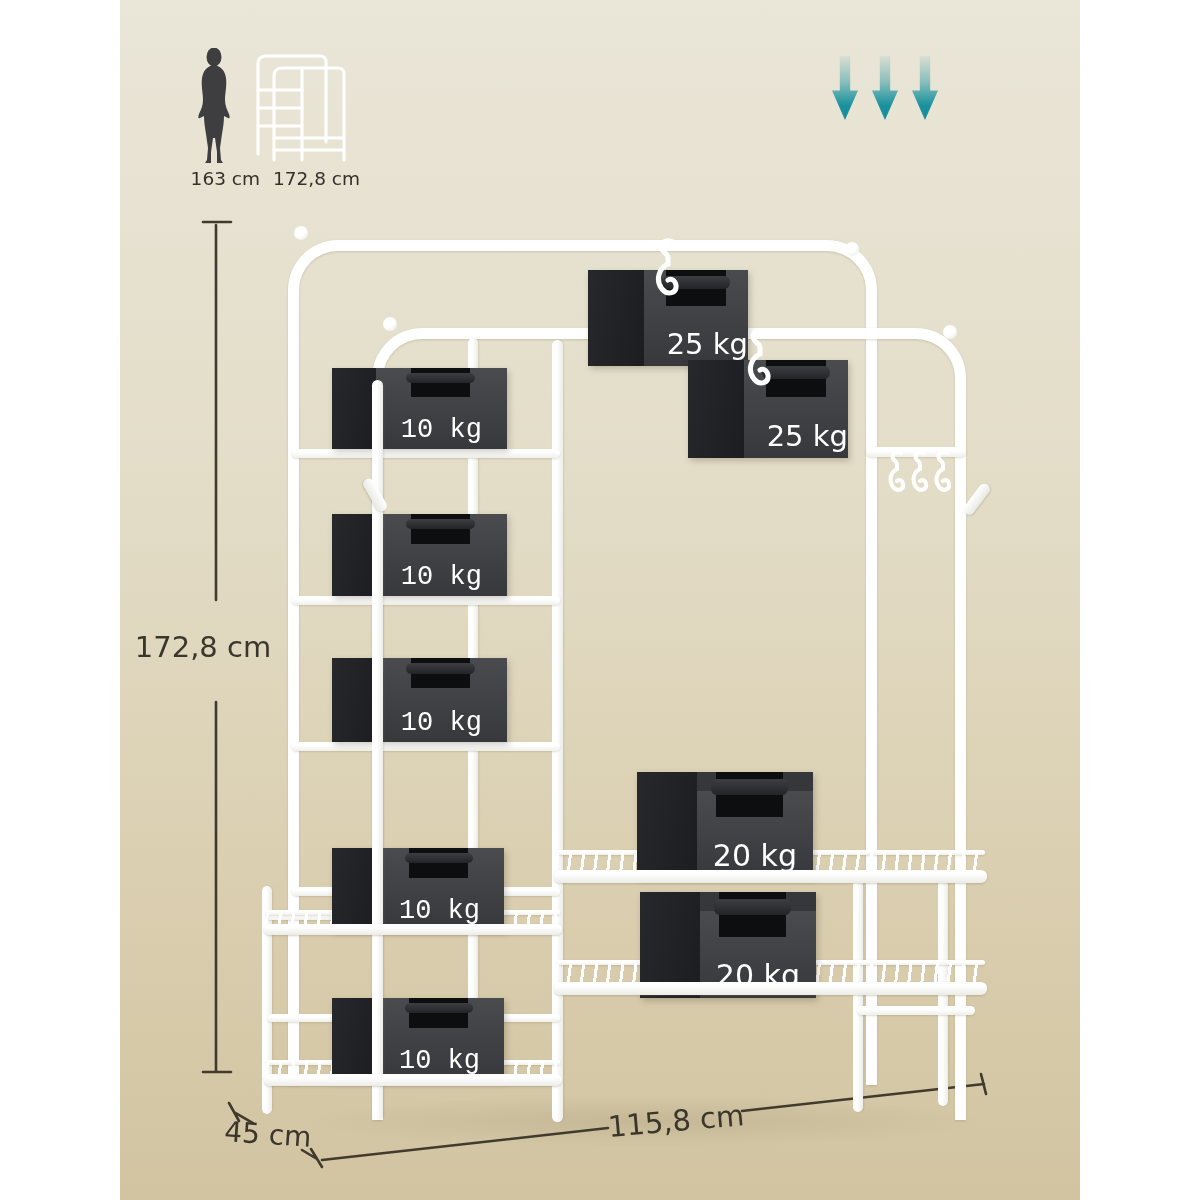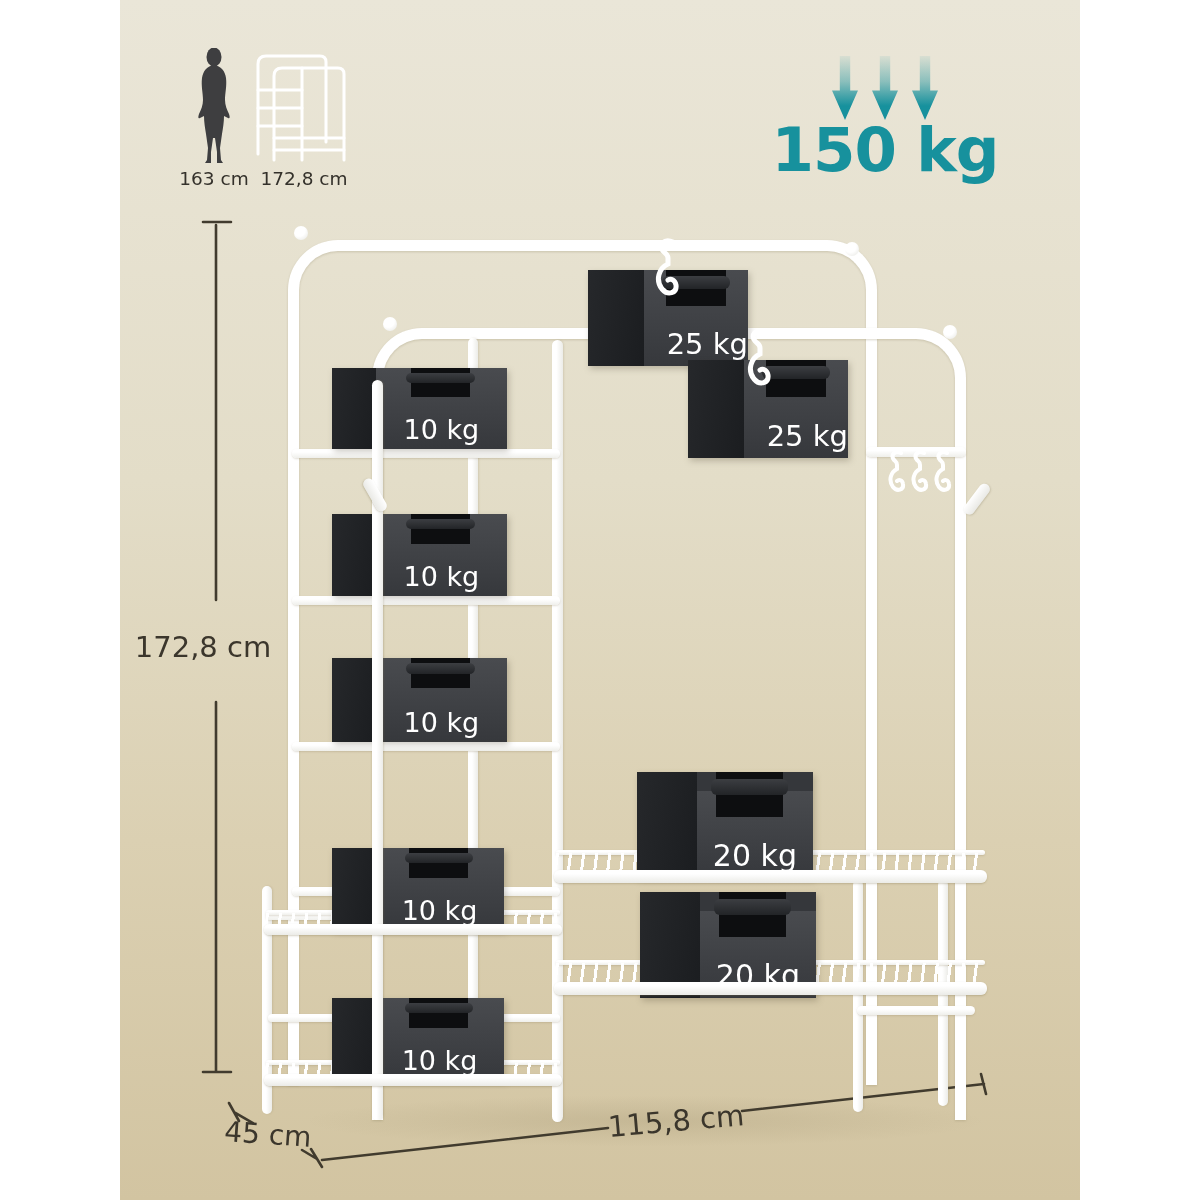--- a/index.html
+++ b/index.html
@@ -14,21 +14,21 @@
             background:radial-gradient(ellipse at center,rgba(120,105,70,.16),rgba(120,105,70,0) 70%);}
 
   
   .dims{left:0;top:0;z-index:6;}
   .dim-label{z-index:7;color:#3b362c;text-align:center;}
   .dim-h{left:120px;top:630px;width:166px;font-size:29px;}
   .dim-d{left:210px;top:1118px;width:116px;font-size:28px;transform:rotate(4deg);}
   .dim-w{left:590px;top:1104px;width:172px;font-size:29px;transform:rotate(-5deg);}
 
   
-  .ref-label{z-index:7;color:#34312b;font-size:18.5px;text-align:center;}
+  .ref-label{z-index:7;color:#34312b;font-size:18.5px;text-align:right;}
   .person-svg{left:186px;top:48px;z-index:6;}
   .rackicon-svg{left:250px;top:42px;z-index:6;}
   .ref-person-label{left:168px;top:168px;width:92px;}
   .ref-rack-label{left:248px;top:168px;width:112px;}
 
   
   .arrow{top:56px;width:26px;height:64px;z-index:6;
          clip-path:polygon(30% 0,70% 0,70% 54%,100% 54%,50% 100%,0 54%,30% 54%);
          background:linear-gradient(180deg,rgba(23,145,157,.08) 0%,rgba(23,145,157,.45) 40%,#17919d 78%);}
   .a1{left:832px;}.a2{left:872px;}.a3{left:912px;}
@@ -56,21 +56,21 @@
   
   .weight{z-index:40;filter:drop-shadow(2px 3px 3px rgba(60,50,30,.25));}
   .w-side{position:absolute;left:0;top:0;bottom:0;background:linear-gradient(100deg,#26282b,#1b1d20);}
   .w-front{position:absolute;right:0;top:0;bottom:0;background:linear-gradient(180deg,#494b4f 0%,#3c3e42 70%,#36383c 100%);}
   .w-top{display:none;position:absolute;right:0;top:0;height:19%;background:#35373b;}
   .w-notch{position:absolute;top:0;background:#0d0e10;}
   .w-handle{position:absolute;left:-8%;right:-8%;top:16%;height:36%;border-radius:6px;
             background:linear-gradient(180deg,#3c3e42,#222427);}
   .w-label{position:absolute;right:0;bottom:5%;color:#ffffff;text-align:center;z-index:3;}
   .w10 .w-side{width:25%;}  .w10 .w-front{width:75%;} .w10 .w-notch{left:45%;width:34%;height:36%;}
-  .w10 .w-label{width:75%;font-size:27px;}
+  .w10 .w-label{width:75%;font-size:27px;font-family:Liberation Mono, monospace;}
   .w25 .w-side{width:35%;}  .w25 .w-front{width:65%;} .w25 .w-notch{left:49%;width:37%;height:38%;}
   .w25 .w-label{width:65%;font-size:29px;text-align:right;}
   .w20 .w-side{width:34%;}  .w20 .w-front{width:66%;top:18%;} .w20 .w-top{display:block;left:6%;width:94%;}
   .w20 .w-notch{left:45%;width:38%;height:42%;}
   .w20 .w-label{width:66%;font-size:30px;padding-left:48px;}
 </style>
 </head>
 <body>
 
 <div class="canvas">
@@ -101,21 +101,20 @@
       <path d="M24,96 H94 M24,108 H94"></path>
       <path d="M52,26 V118"></path>
     </g>
   </svg>
   <div class="abs ref-label ref-person-label">163 cm</div>
   <div class="abs ref-label ref-rack-label">172,8 cm</div>
 
   <div class="abs arrow a1"></div>
   <div class="abs arrow a2"></div>
   <div class="abs arrow a3"></div>
-  <div class="abs capacity">150 kg</div>
 
   <div class="abs frame" style="left:288px;top:240px;width:567px;height:834px;"></div>
   <div class="abs frame" style="left:372px;top:328px;width:572px;height:781px;"></div>
 
   <div class="abs vtube" style="left:468px;top:338px;width:10px;height:747px;"></div>
   <div class="abs vtube" style="left:552px;top:340px;width:11px;height:782px;"></div>
 
   <div class="abs tube" style="left:292px;top:449px;width:268px;height:9px;"></div>
   <div class="abs tube" style="left:292px;top:596px;width:268px;height:9px;"></div>
   <div class="abs tube" style="left:292px;top:742px;width:268px;height:9px;"></div>

